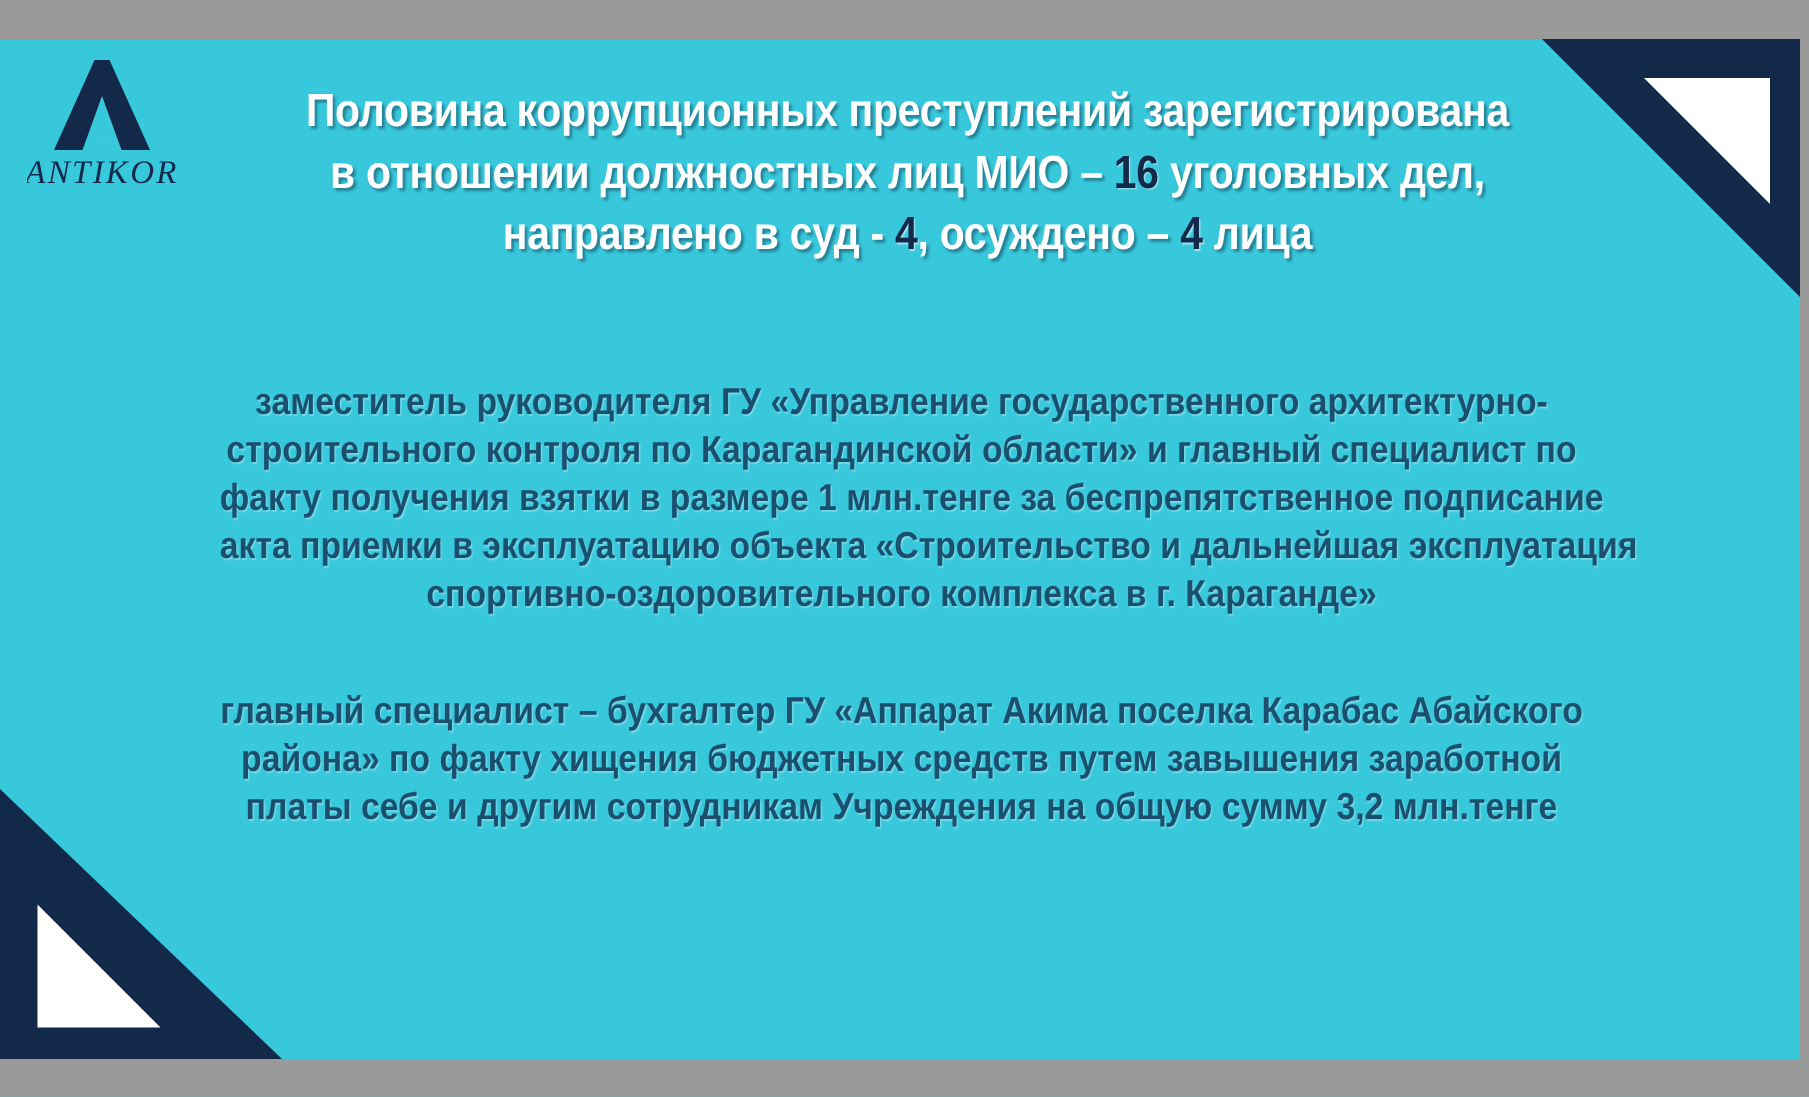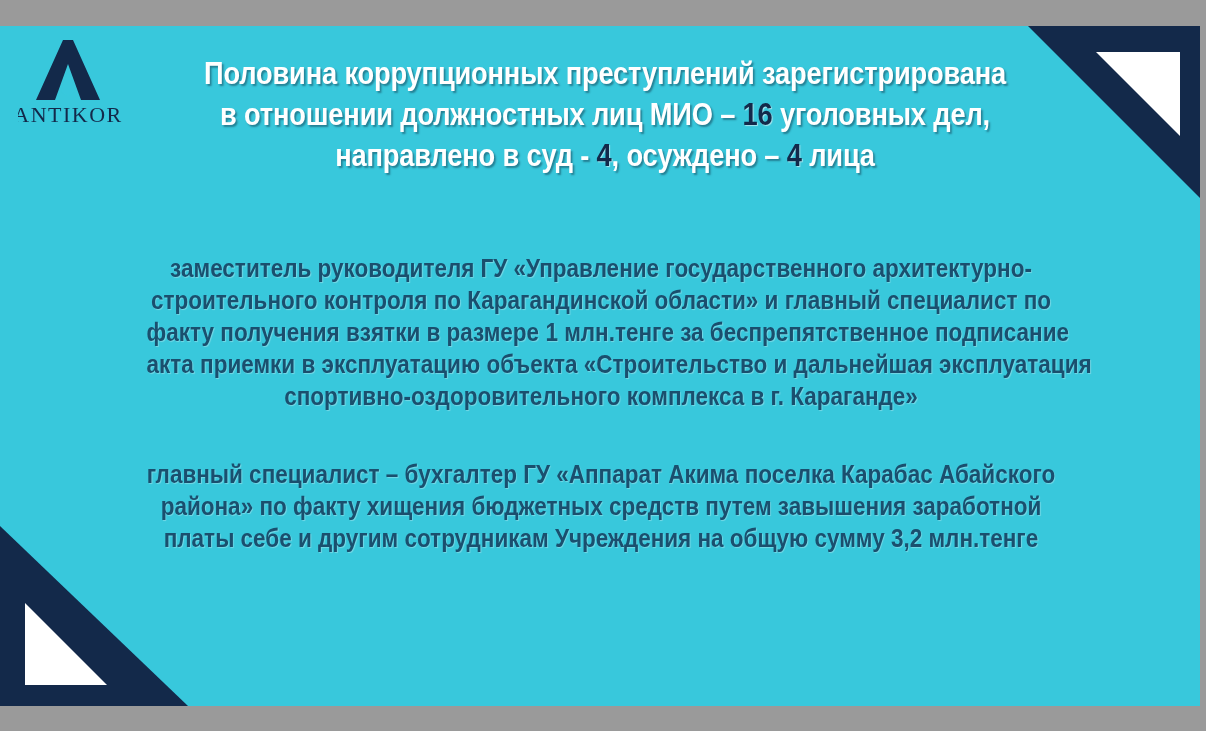--- a/index.html
+++ b/index.html
@@ -72,20 +72,21 @@
     border-right: 82px solid transparent;
   }
 
   
   #logo {
     position: absolute;
     left: 18px;
     top: 8px;
     width: 120px;
     height: 100px;
+    font-style: italic;
   }
   #logo svg { display: block; }
 
   
   #headline {
     position: absolute;
     left: 140px;
     top: 27px;
     width: 930px;
     text-align: center;

